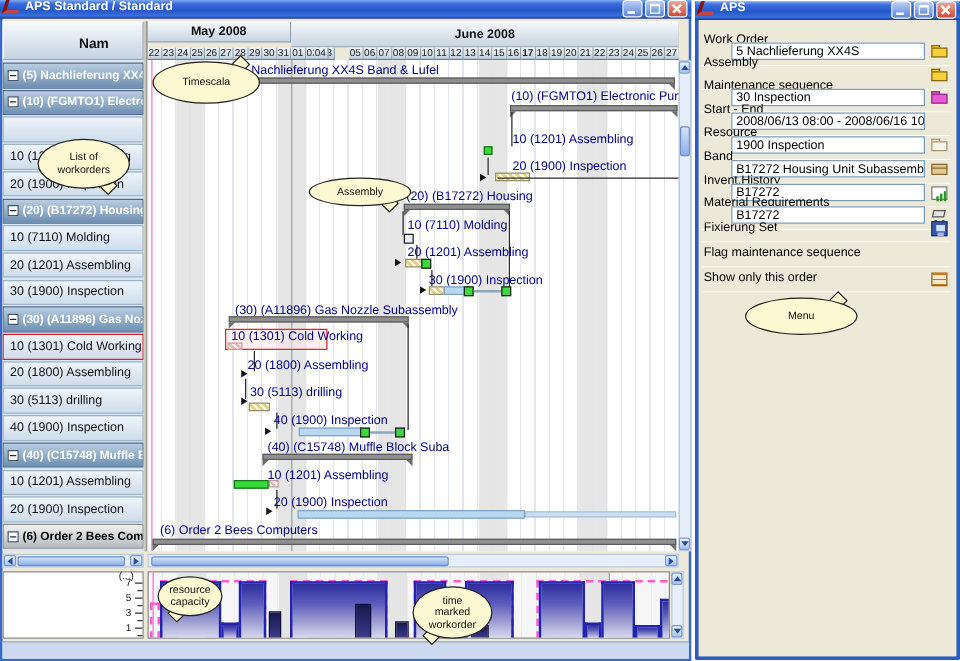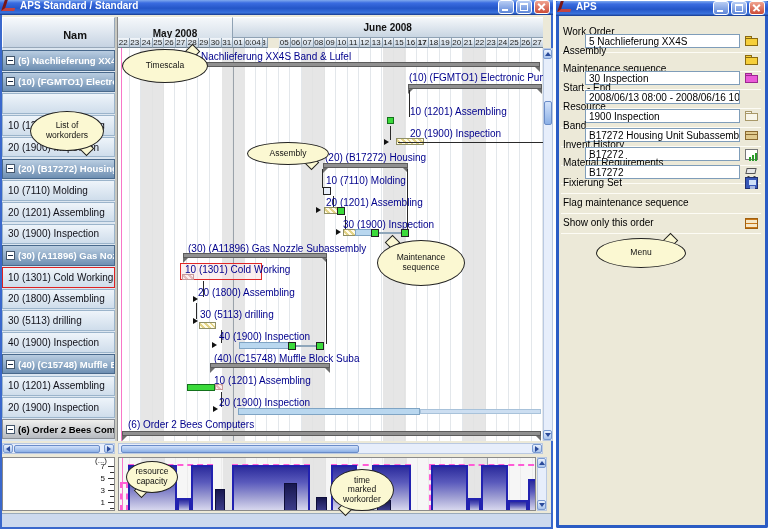--- a/index.html
+++ b/index.html
@@ -126,21 +126,21 @@
       <span class="wbtn close">
           <span class="x1"></span>
           <span class="x2"></span>
         </span>
     </span>
   </div>
 
   <div class="abs hdrcell" style="left:2px;top:17px;width:113px;height:31px">Nam</div>
 
   <div class="abs" id="month-wrap" style="left:118px;top:17px;width:425px;height:21px;overflow:hidden">
-      <div class="mcell abs" style="position: absolute; box-sizing: border-box; left: 0px; top: 0px; width: 115px; height: 33px;">May 2008</div>
+      <div class="mcell abs" style="position: absolute; box-sizing: border-box; left: 0px; top: 0px; width: 115px; height: 17px;">May 2008</div>
       <div class="mcell abs" style="position: absolute; box-sizing: border-box; left: 115px; top: 0px; width: 310.5px; height: 21px;">June 2008</div>
     </div>
   <div class="abs" id="day-wrap" style="left:118px;top:38px;width:425px;height:10px;overflow:hidden">
       <div class="dcell" style="position: absolute; box-sizing: border-box; left: 0px; top: 0px; width: 11.5px; height: 10px;">22</div>
       <div class="dcell" style="position: absolute; box-sizing: border-box; left: 11.5px; top: 0px; width: 11.5px; height: 10px;">23</div>
       <div class="dcell" style="position: absolute; box-sizing: border-box; left: 23px; top: 0px; width: 11.5px; height: 10px;">24</div>
       <div class="dcell" style="position: absolute; box-sizing: border-box; left: 34.5px; top: 0px; width: 11.5px; height: 10px;">25</div>
       <div class="dcell" style="position: absolute; box-sizing: border-box; left: 46px; top: 0px; width: 11.5px; height: 10px;">26</div>
       <div class="dcell" style="position: absolute; box-sizing: border-box; left: 57.5px; top: 0px; width: 11.5px; height: 10px;">27</div>
       <div class="dcell" style="position: absolute; box-sizing: border-box; left: 69px; top: 0px; width: 11.5px; height: 10px;">28</div>
@@ -494,26 +494,20 @@
         <div class="tail" style="right: 12px; bottom: -3px;"></div>
         <div class="bub"></div>
         <div class="txt">List of
 workorders</div>
       </div>
       <div class="co" style="position: absolute; box-sizing: border-box; left: 247px; top: 142px; width: 82px; height: 23px;">
         <div class="tail" style="right: 12px; bottom: -3px;"></div>
         <div class="bub"></div>
         <div class="txt">Assembly</div>
       </div>
-      <div class="co" style="position: absolute; box-sizing: border-box; left: 377px; top: 240px; width: 88px; height: 46px;">
-        <div class="tail" style="left: 10px; top: -3px;"></div>
-        <div class="bub"></div>
-        <div class="txt">Maintenance
-sequence</div>
-      </div>
       <div class="co" style="position: absolute; box-sizing: border-box; left: 126px; top: 461px; width: 52px; height: 32px;">
         <div class="tail" style="left: 10px; bottom: -3px;"></div>
         <div class="bub"></div>
         <div class="txt">resource
 capacity</div>
       </div>
       <div class="co" style="position: absolute; box-sizing: border-box; left: 330px; top: 469px; width: 64px; height: 42px;">
         <div class="tail" style="left: 10px; bottom: -3px;"></div>
         <div class="bub"></div>
         <div class="txt">time

